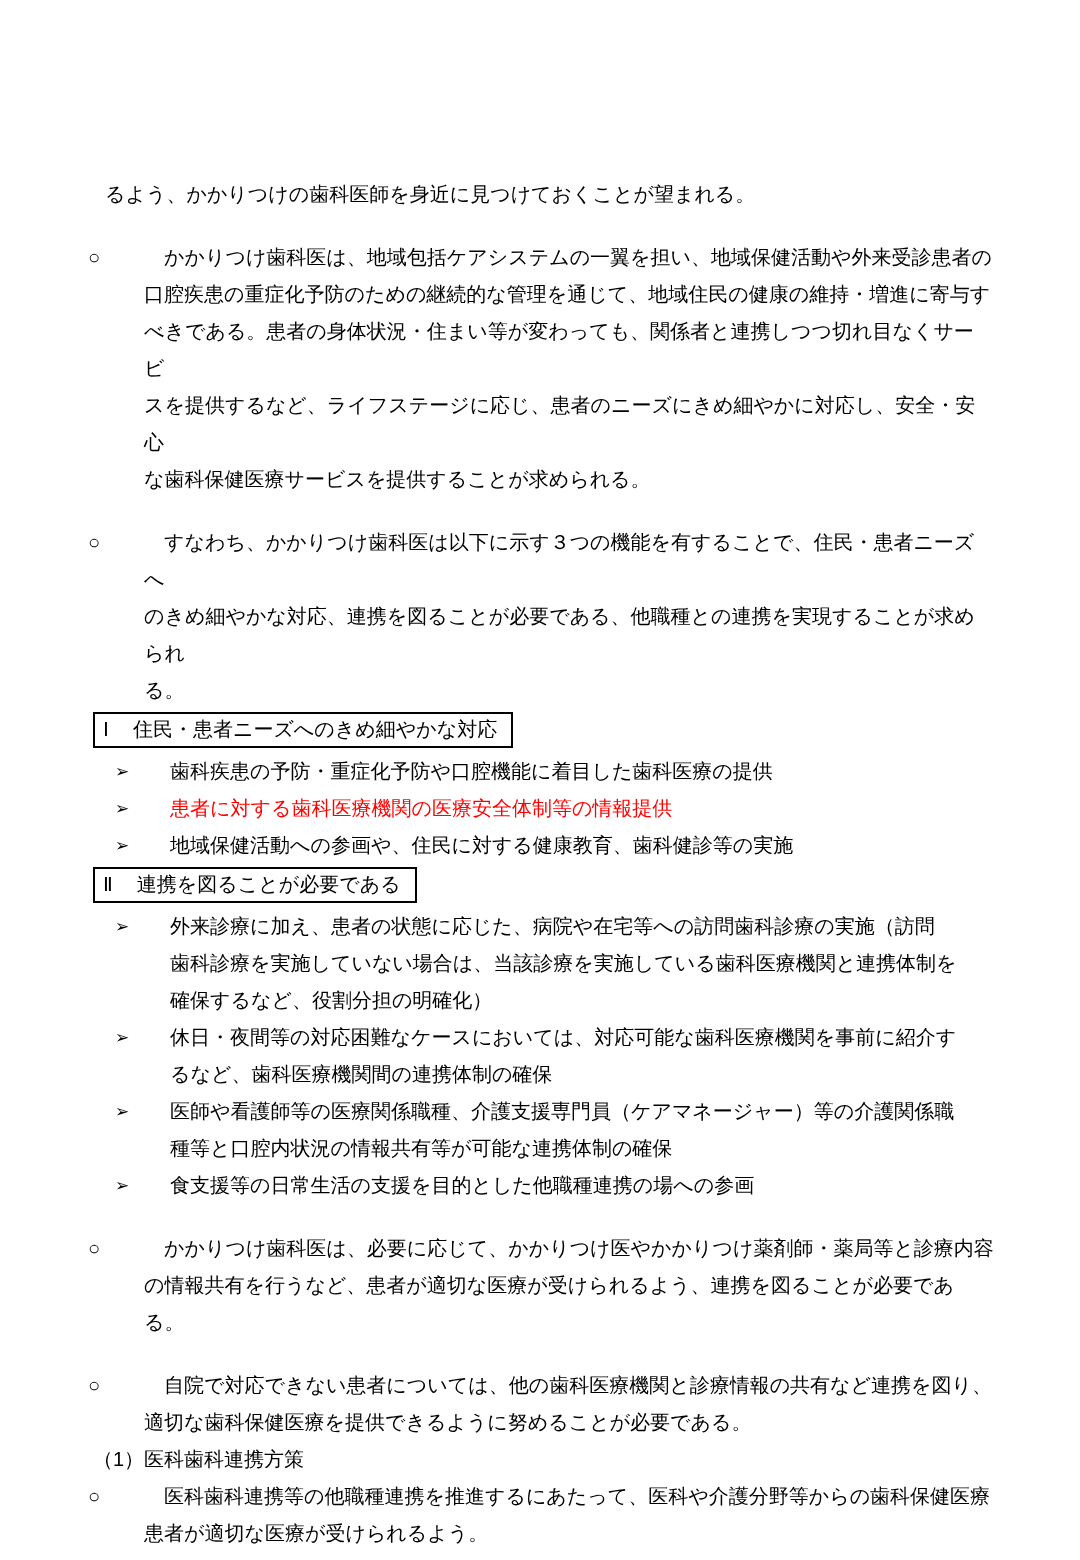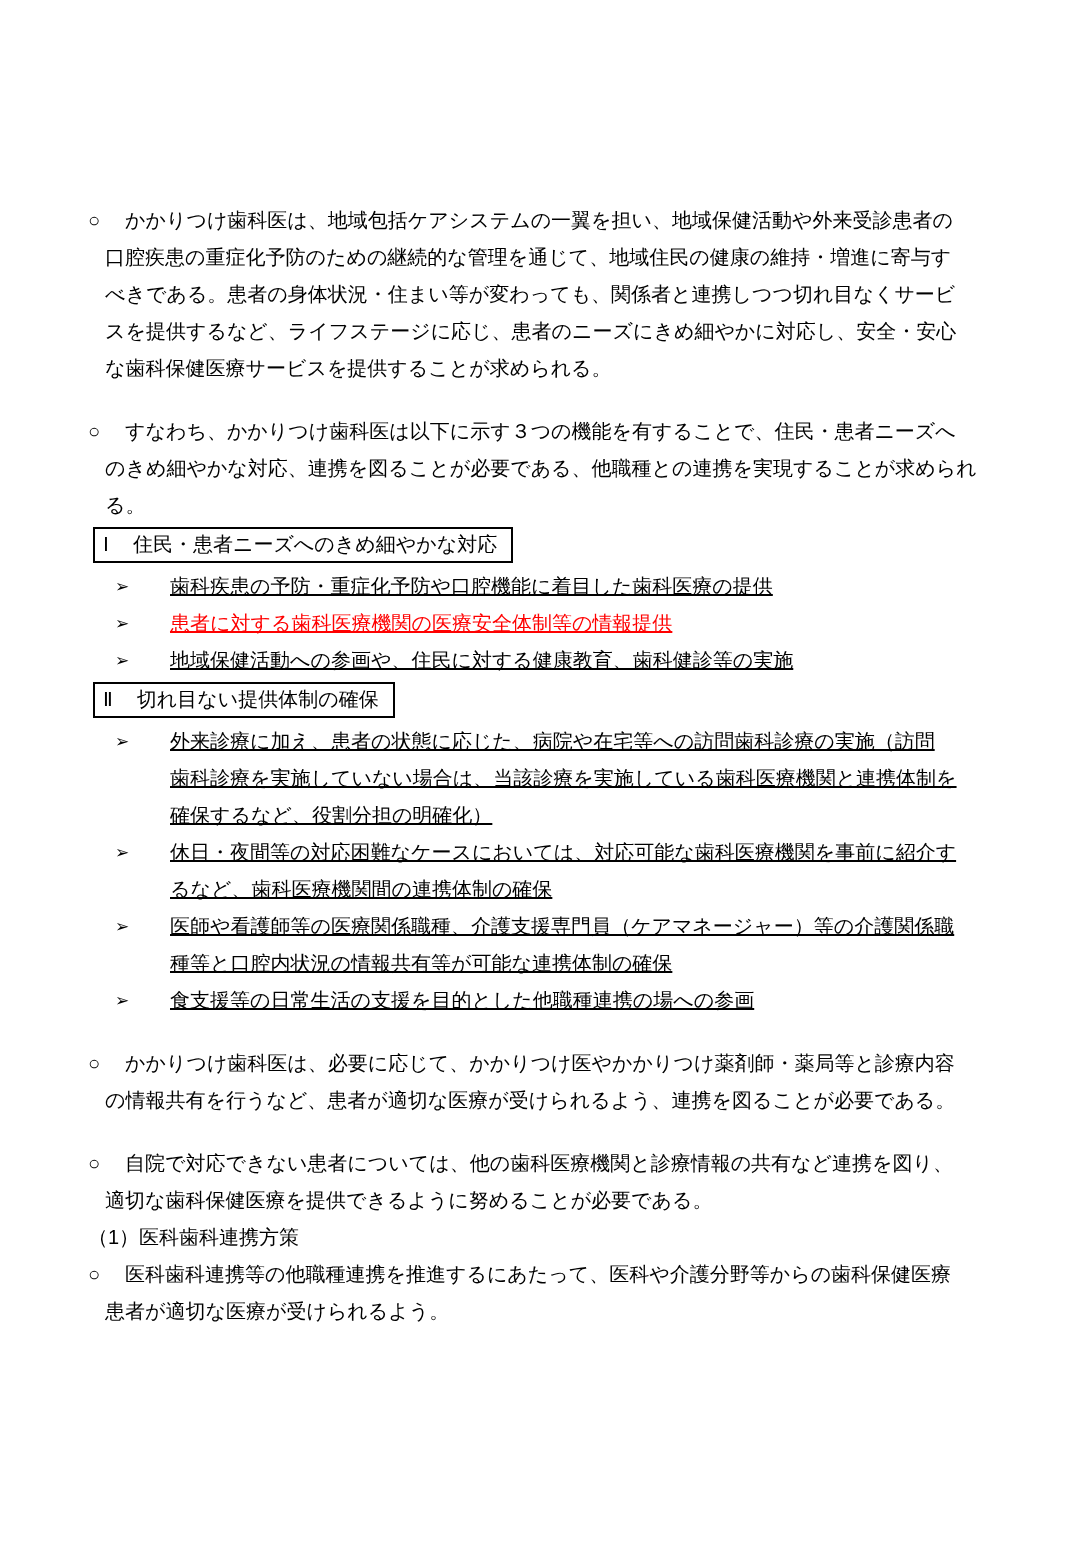--- a/index.html
+++ b/index.html
@@ -13,43 +13,44 @@
     font-size:20px;
     line-height:37px;
     overflow:hidden;
   }
   .content{position:absolute;left:88px;top:176px;width:906px;}
   p{margin:0;}
   .cont-line{padding-left:17px;}
   .o-para{position:relative;padding-left:17px;margin-top:26px;}
   .o-para.tight{margin-top:0;}
   .o-marker{position:absolute;left:0;top:0;}
-  .o-text{display:block;text-indent:20px;white-space:pre-line;}
+  .o-text{display:block;text-indent:20px;white-space:pre-line;margin-left:39px;}
   .func-box{
     display:inline-block;
     border:2px solid #000;
     margin:3px 0 5px 5px;
     padding:0 14px 2px 8px;
     line-height:30px;
     text-align:right;
   }
   .func-box .numeral{margin-right:24px;}
   .arrow-item{position:relative;padding-left:82px;}
   .arrow{position:absolute;left:27px;top:0;font-size:17px;}
-  .a-text{display:block;white-space:pre-line;text-decoration:underline;}
+  .a-text{display:block;white-space:pre-line;}
   .red{color:var(--red,#ff0000);}
   .h24{margin-top:26px;}
-  .h24-sub{}
+  .h24-sub{margin-left:5px;}
 </style>
 </head>
 <body>
 
 <div class="page">
   <div class="content">
 
+    <p class="cont-line">るよう、かかりつけの歯科医師を身近に見つけておくことが望まれる。</p>
 
     <div class="o-para">
       <span class="o-marker">○</span>
       <span class="o-text">かかりつけ歯科医は、地域包括ケアシステムの一翼を担い、地域保健活動や外来受診患者の
 口腔疾患の重症化予防のための継続的な管理を通じて、地域住民の健康の維持・増進に寄与す
 べきである。患者の身体状況・住まい等が変わっても、関係者と連携しつつ切れ目なくサービ
 スを提供するなど、ライフステージに応じ、患者のニーズにきめ細やかに対応し、安全・安心
 な歯科保健医療サービスを提供することが求められる。</span>
     </div>
 
@@ -71,21 +72,21 @@
     <div class="arrow-item">
       <span class="arrow">➢</span>
       <span class="a-text red">患者に対する歯科医療機関の医療安全体制等の情報提供</span>
     </div>
     <div class="arrow-item">
       <span class="arrow">➢</span>
       <span class="a-text">地域保健活動への参画や、住民に対する健康教育、歯科健診等の実施</span>
     </div>
 
     <div class="func-box">
-      <span class="numeral">Ⅱ</span><span>切れ目ない提供体制の確保</span>
+      <span class="numeral">Ⅱ</span><span>連携を図ることが必要である</span>
     </div>
 
     <div class="arrow-item">
       <span class="arrow">➢</span>
       <span class="a-text">外来診療に加え、患者の状態に応じた、病院や在宅等への訪問歯科診療の実施（訪問
 歯科診療を実施していない場合は、当該診療を実施している歯科医療機関と連携体制を
 確保するなど、役割分担の明確化）</span>
     </div>
     <div class="arrow-item">
       <span class="arrow">➢</span>

